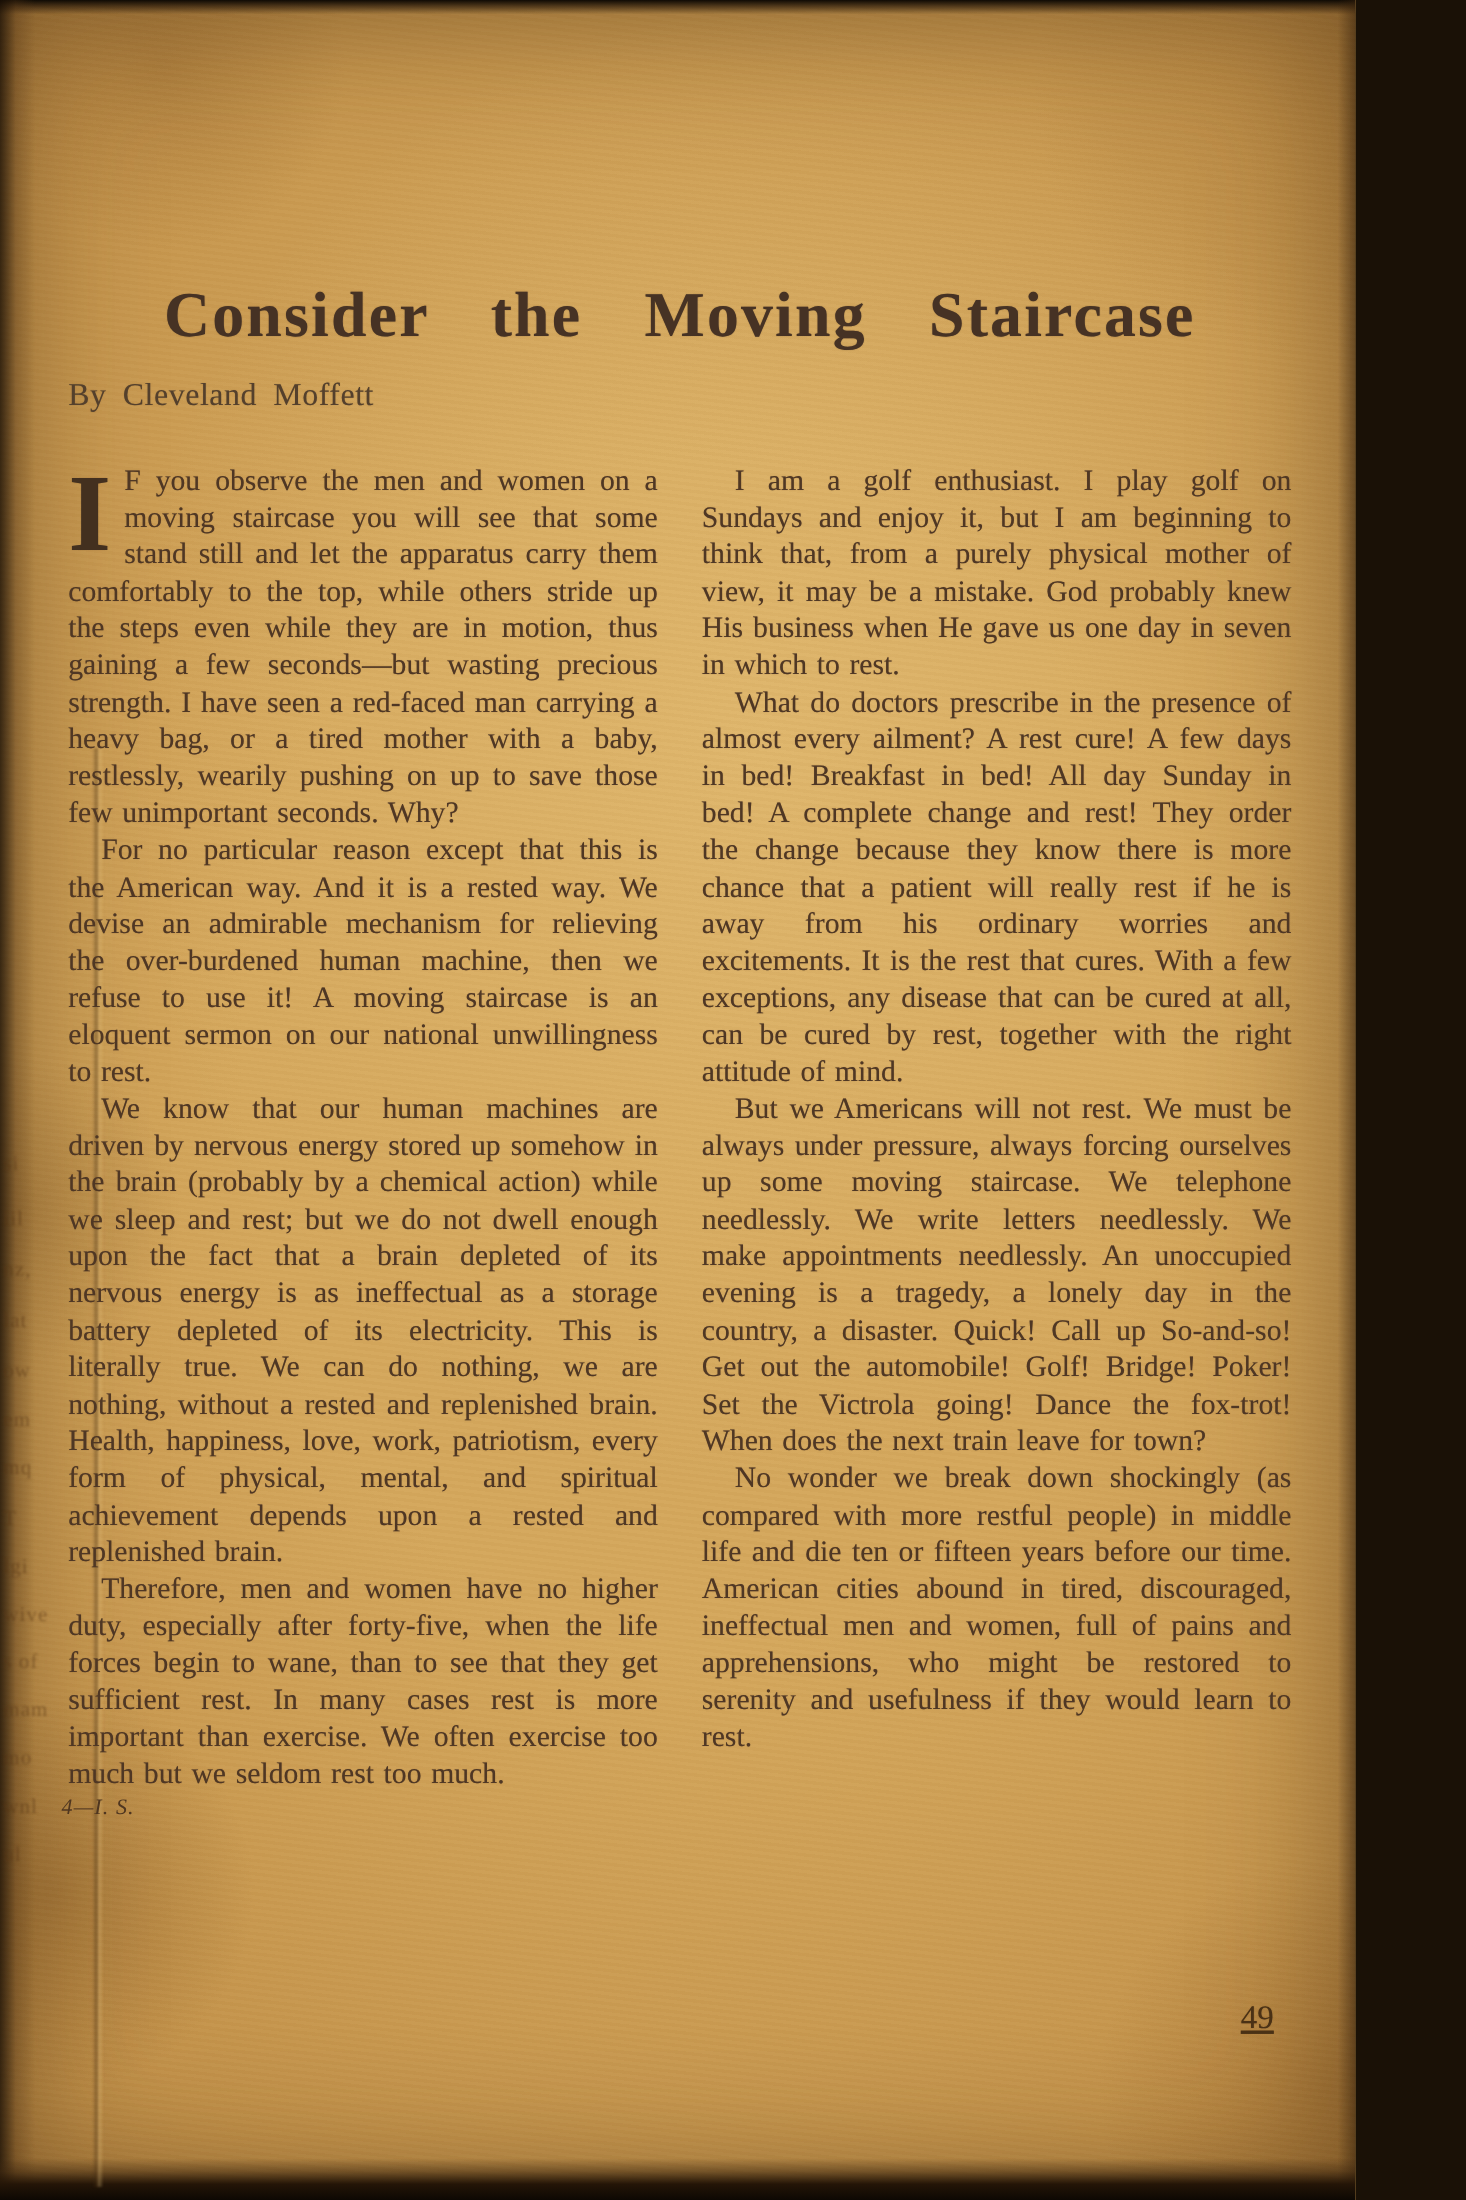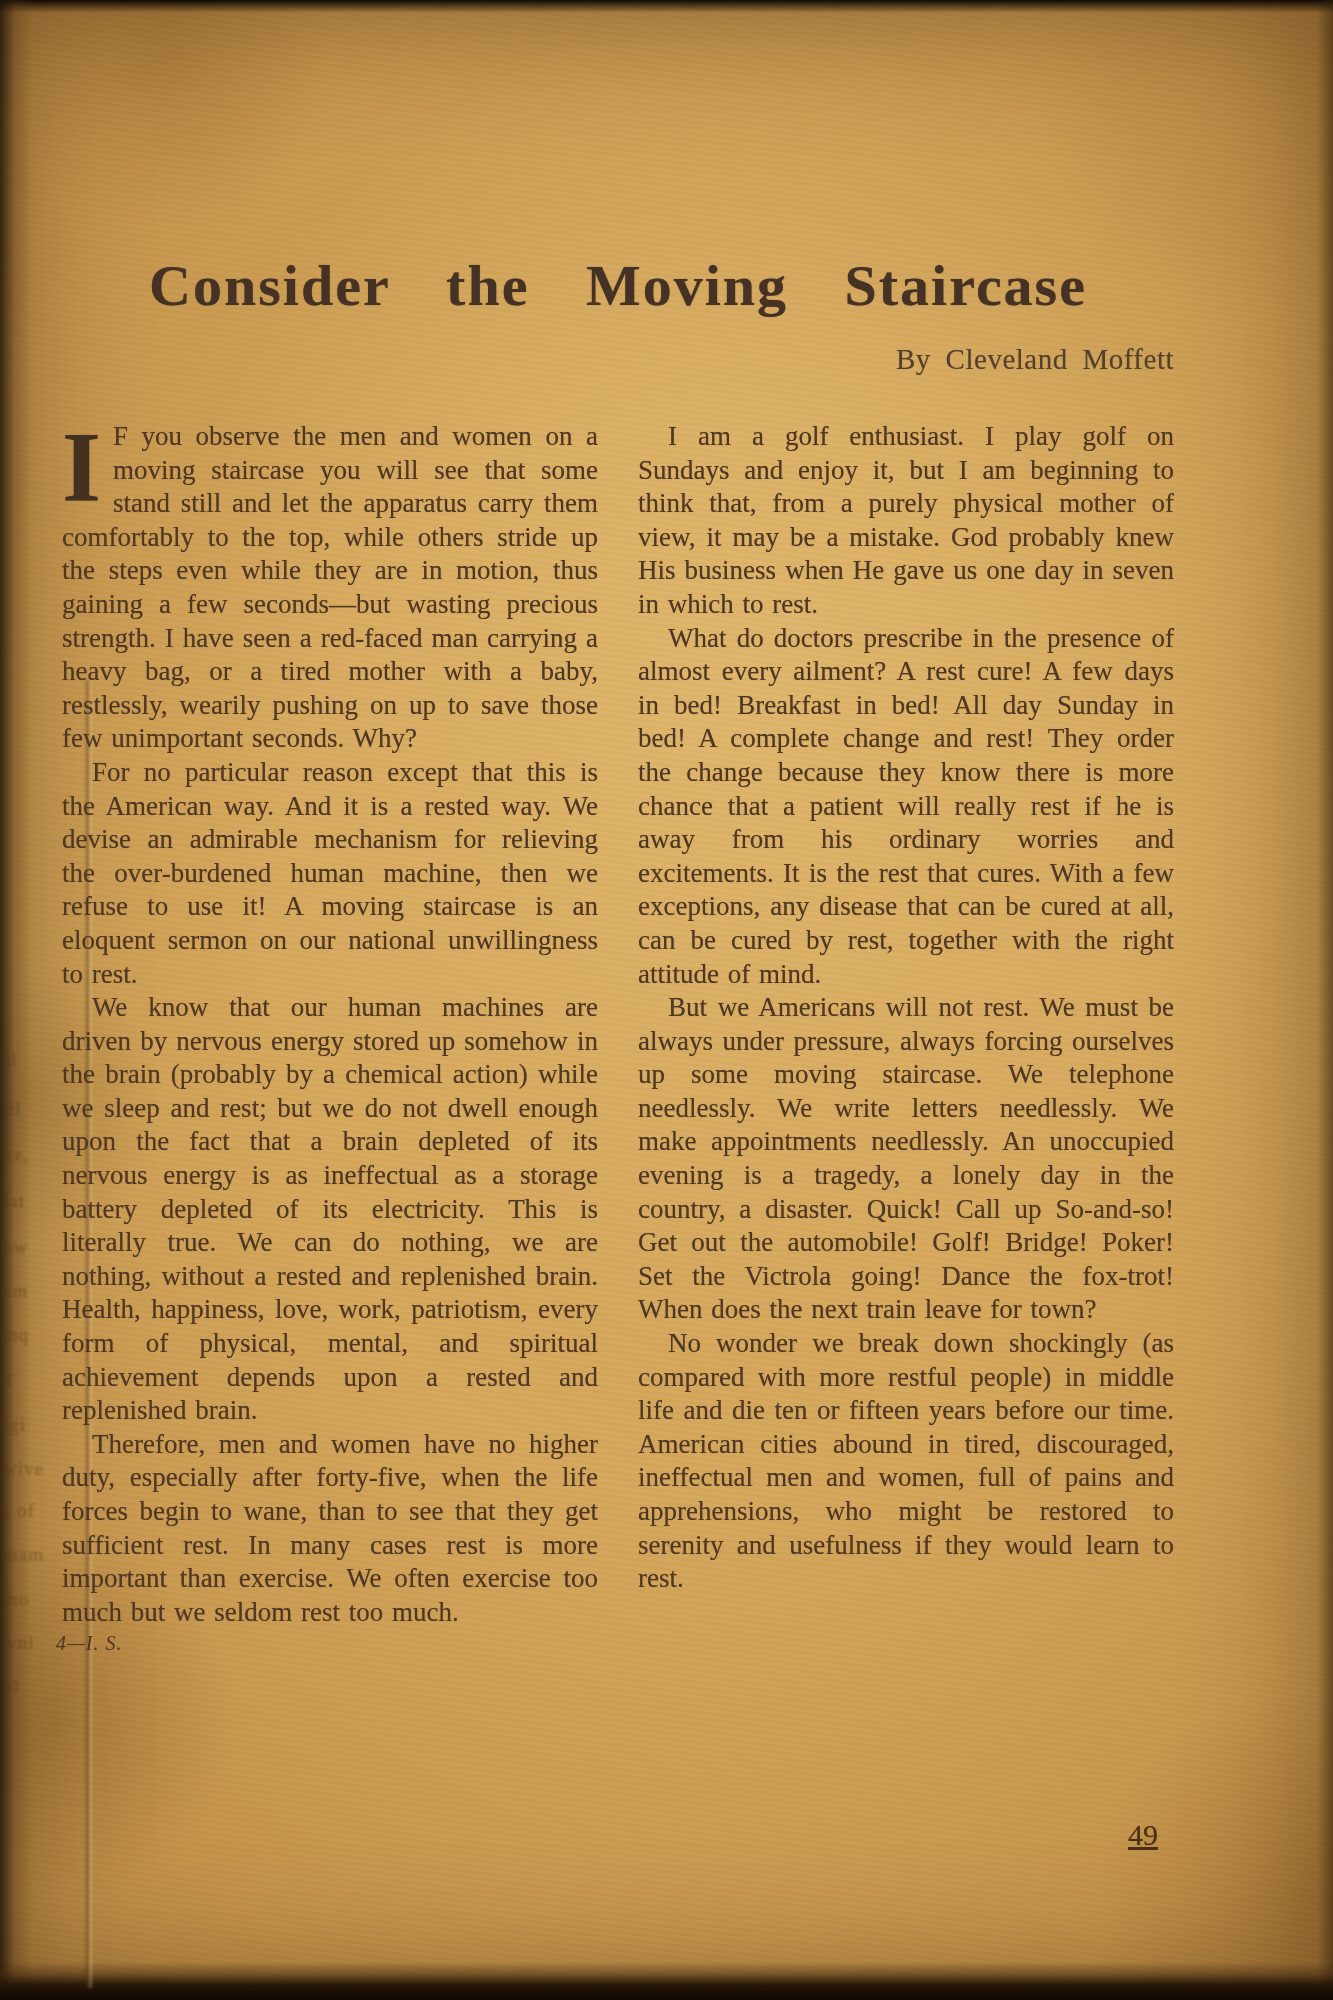--- a/index.html
+++ b/index.html
@@ -1,18 +1,18 @@
 <!DOCTYPE html>
 <html><head>
 <meta charset="utf-8">
 <style>
   html, body { margin: 0; padding: 0; background: #1a1106; }
   .scan {
     position: relative;
-    width: 1333px;
+    width: 1232px;
     height: 2000px;
     overflow: hidden;
     font-family: "Liberation Serif", "DejaVu Serif", serif;
     background-color: #c79a4e;
     background-image:
       repeating-linear-gradient(7deg, rgba(255,240,200,0.025) 0 3px, rgba(120,80,30,0.025) 3px 6px),
       radial-gradient(circle 260px at 4% 86%, rgba(100,60,18,0.30), rgba(100,60,18,0) 70%),
       radial-gradient(circle 200px at 2% 55%, rgba(110,70,25,0.22), rgba(110,70,25,0) 70%),
       radial-gradient(circle 300px at 98% 95%, rgba(110,65,20,0.25), rgba(110,65,20,0) 70%),
       radial-gradient(circle 350px at 96% 4%, rgba(120,80,30,0.18), rgba(120,80,30,0) 70%),
@@ -52,21 +52,21 @@
   .content { position: absolute; left: 62px; top: 0; width: 1112px; }
   .title {
     margin: 0; padding-top: 252px;
     text-align: center;
     font-size: 58px; font-weight: 700;
     letter-spacing: 2px; word-spacing: 40px;
     color: #463224;
     text-shadow: 0 0 1px rgba(70,50,36,0.55);
   }
   .byline {
-    text-align: right; margin-top: 24px;
+    text-align: left; margin-top: 24px;
     font-size: 29px; word-spacing: 7px; letter-spacing: 0.5px;
     color: #54402c;
     text-shadow: 0 0 1px rgba(84,64,44,0.4);
   }
   .columns { display: flex; gap: 40px; margin-top: 44px; }
   .col { width: 536px; }
   .col p {
     margin: 0;
     font-size: 27px;
     line-height: 33.6px;

